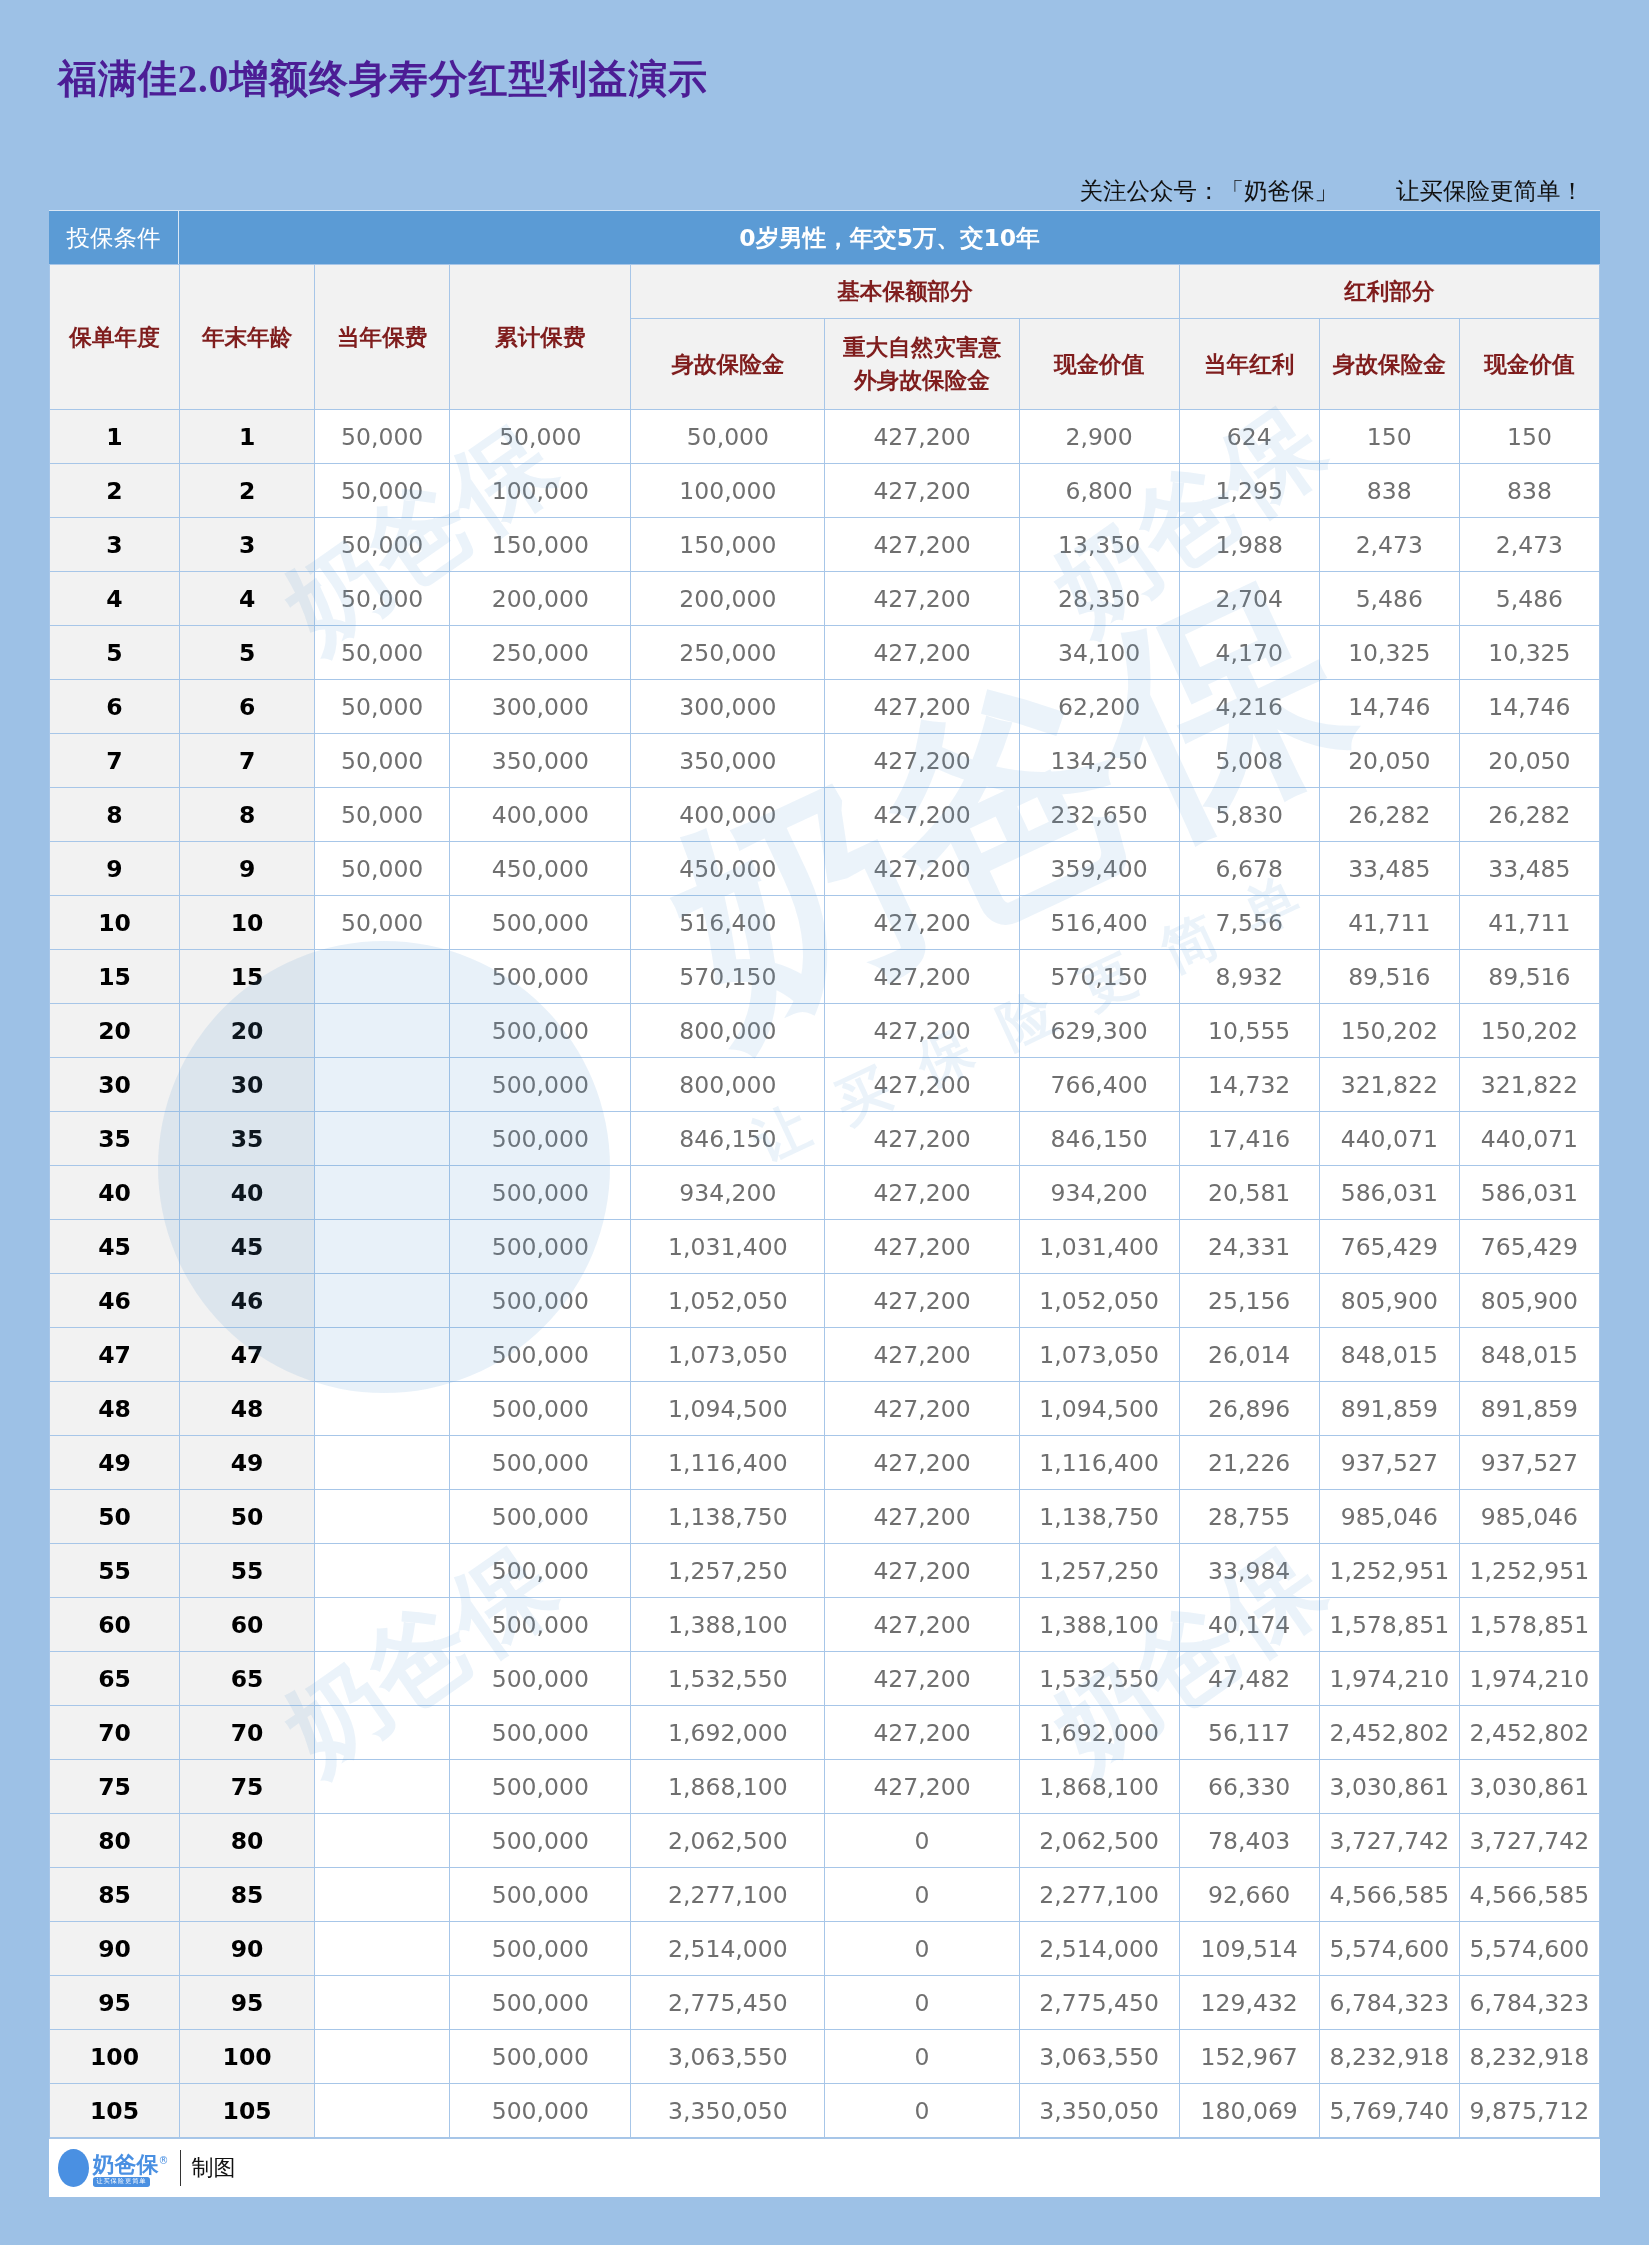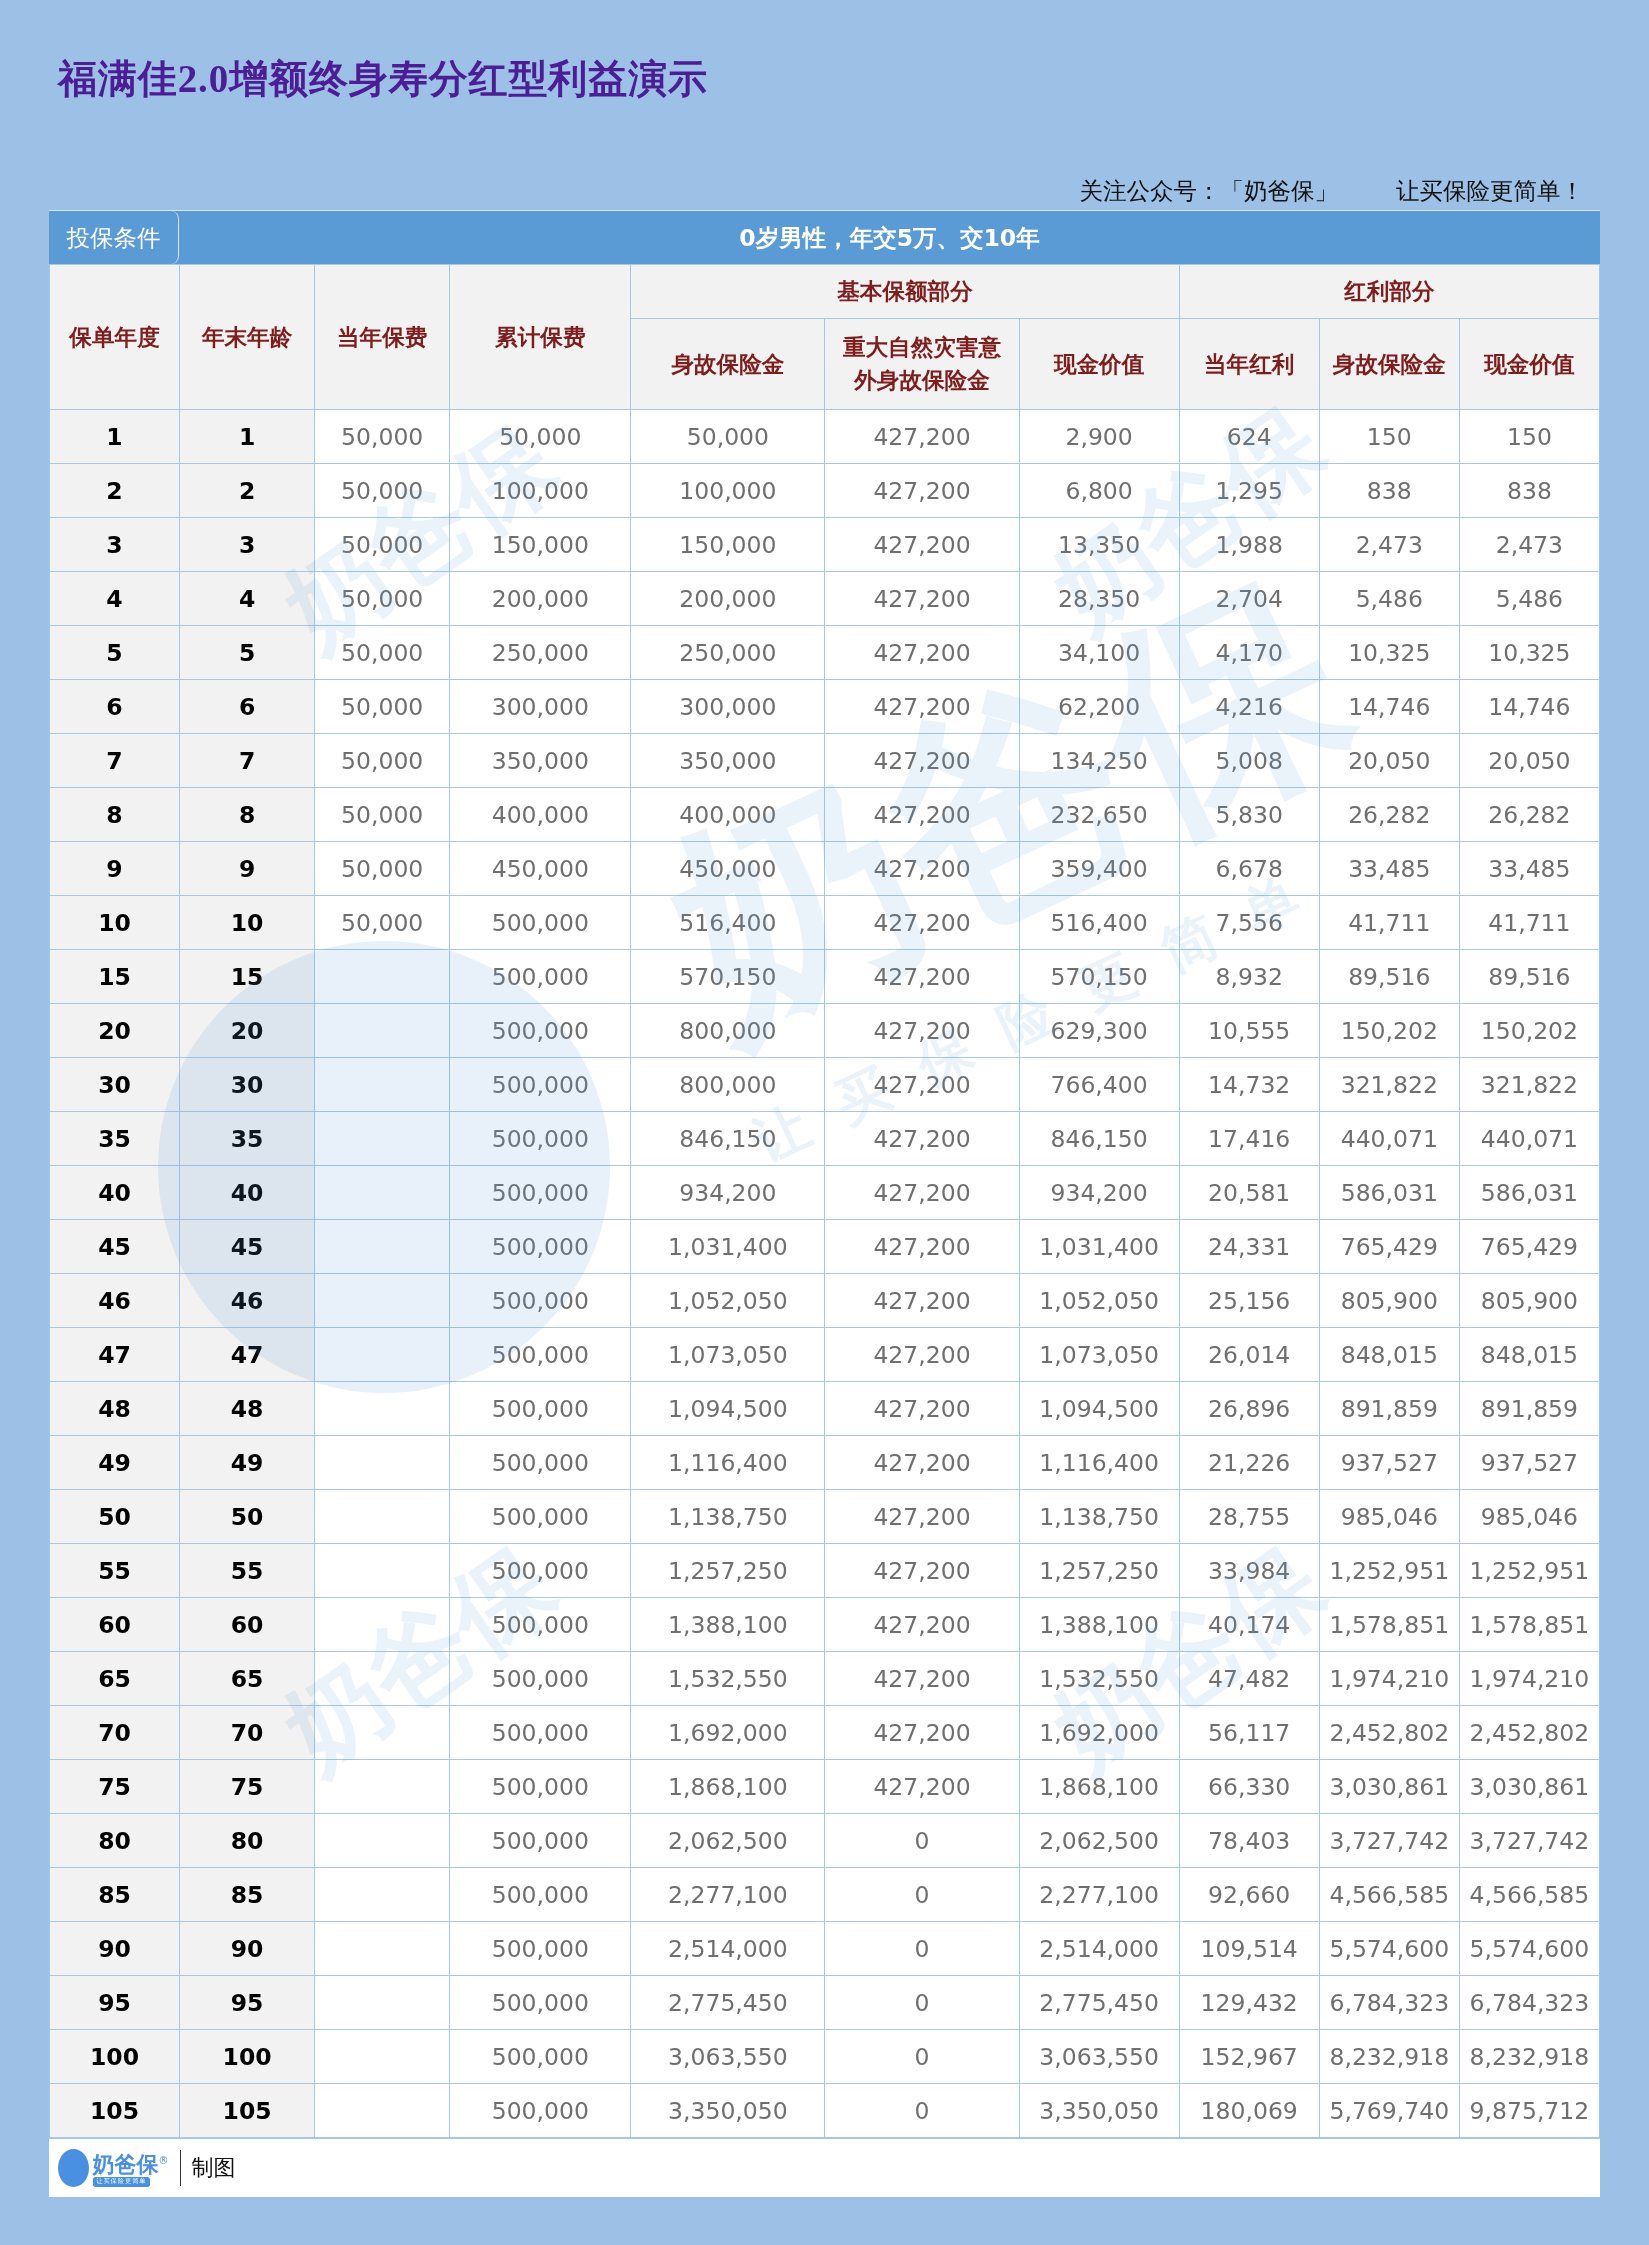--- a/index.html
+++ b/index.html
@@ -25,21 +25,20 @@
     background: #fff;
   }
   .cond-row {
     display: flex; height: 53px; background: #5b9bd5; color: #fff;
     border-top: 0.9px solid #d9e7f5;
   }
   .cond-label {
     width: 129px; border-right: 1.8px solid #d9e7f5;
     display: flex; align-items: center; justify-content: center;
     font-size: 23.5px;
-    border-radius: 8px;
   }
   .cond-value {
     flex: 1; display: flex; align-items: center; justify-content: center;
     font-size: 23.5px; font-weight: bold;
   }
   table.grid {
     border-collapse: collapse; width: 1551px; table-layout: fixed;
     position: relative; z-index: 1;
   }
   table.grid td, table.grid th {

